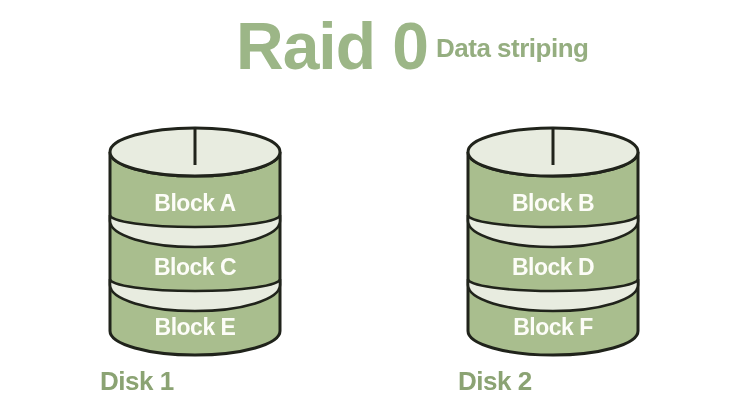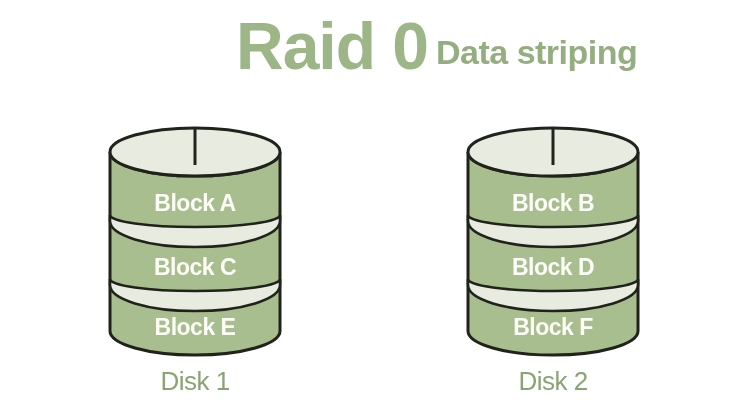--- a/index.html
+++ b/index.html
@@ -20,41 +20,41 @@
   }
   .stage{position:absolute;inset:0;}
   .title{
     position:absolute;left:236px;top:12px;
     font-size:66px;font-weight:bold;line-height:1.05;
     letter-spacing:-1px;color:var(--color-title);
     white-space:nowrap;
   }
   .subtitle{
     position:absolute;left:436px;top:34px;
-    font-size:34px;font-weight:bold;line-height:1.1;
+    font-size:26px;font-weight:bold;line-height:1.1;
     letter-spacing:-0.5px;color:var(--color-subtitle);
     white-space:nowrap;
   }
   .disk{position:absolute;top:122px;width:190px;height:235px;}
   .disk.disk-1{left:100px;}
   .disk.disk-2{left:458px;}
   .disk svg{display:block;width:190px;height:235px;}
   .cyl-body{fill:var(--color-band);stroke:var(--color-outline);stroke-width:3;}
   .cyl-cap{fill:var(--color-cream);stroke:var(--color-outline);stroke-width:3;}
   .cyl-ring{fill:var(--color-cream);stroke:var(--color-outline);stroke-width:2.6;}
   .cyl-spindle{stroke:var(--color-outline);stroke-width:3;stroke-linecap:butt;}
   .block-label{
     fill:var(--color-block-text);
     font-family:"Liberation Sans","DejaVu Sans",sans-serif;
     font-size:23px;font-weight:bold;text-anchor:middle;
     letter-spacing:-0.5px;
   }
   .disk-label{
     position:absolute;top:366px;width:190px;
-    text-align:center;font-size:26px;font-weight:normal;
+    text-align:left;font-size:26px;font-weight:bold;
     letter-spacing:-0.5px;color:var(--color-disk-label);
     white-space:nowrap;
   }
   .disk-label.disk-1{left:100px;}
   .disk-label.disk-2{left:458px;}
 </style>
 </head>
 <body>
 
 <div class="stage">

